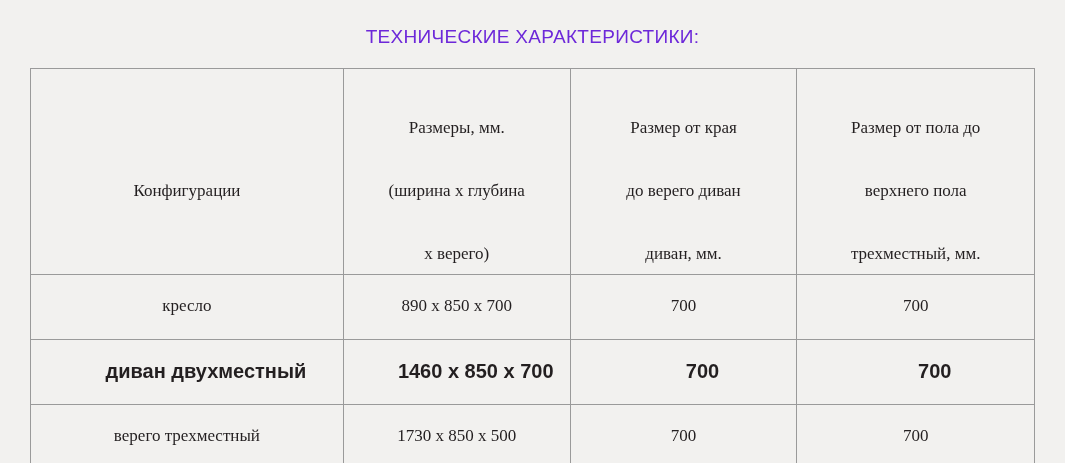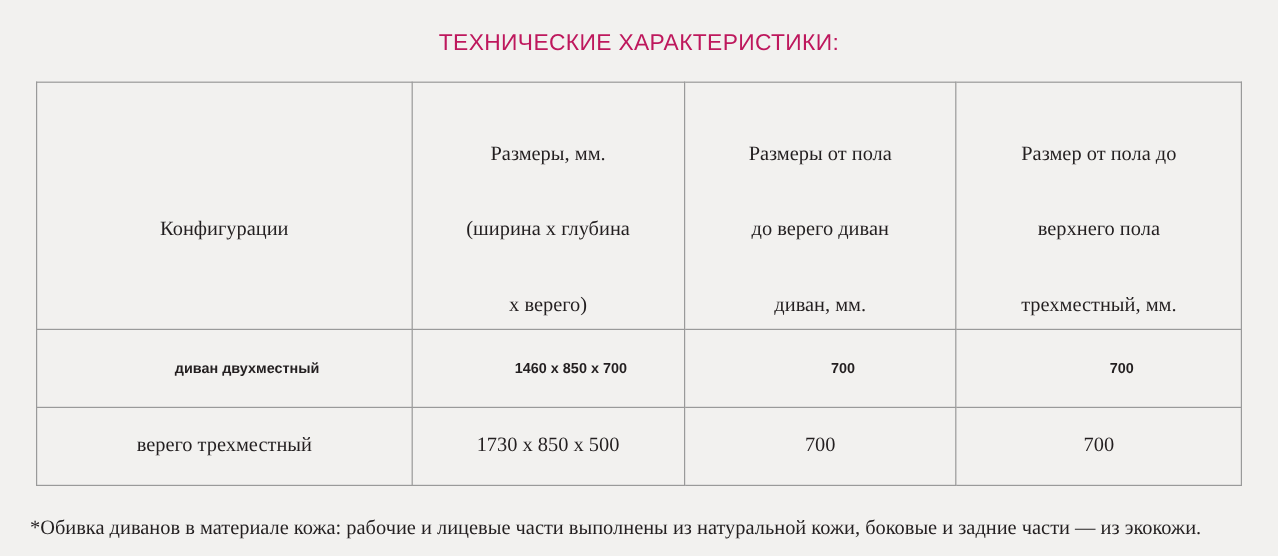--- a/index.html
+++ b/index.html
@@ -18,21 +18,21 @@
     width: 1065px;
     height: 463px;
     position: relative;
     box-sizing: border-box;
   }
   .title {
     text-align: center;
     font-family: "Liberation Sans", sans-serif;
     font-size: 19px;
     letter-spacing: 0.3px;
-    color: #be185d;
+    color: #6d28d9;
     padding-top: 26px;
     padding-bottom: 20px;
     font-weight: 400;
   }
   table.spec {
     border-collapse: collapse;
     width: 1005px;
     margin: 0 auto;
     table-layout: fixed;
     background: transparent;
@@ -50,21 +50,21 @@
   }
   table.spec thead th {
     height: 96px;
   }
   table.spec tbody td {
     height: 48px;
   }
   tr.highlight td {
     font-weight: bold;
     font-family: "Liberation Sans", sans-serif;
-    font-size: 12px;
+    font-size: 20px;
     padding-left: 48px;
   }
   .footnote {
     width: 1015px;
     margin: 0 auto;
     padding-top: 22px;
     font-size: 17px;
     line-height: 1.5;
     color: #231f20;
     text-align: left;
@@ -84,32 +84,38 @@
       <tr>
         <th style="width:27%">
           <span class="hdr-line">Конфигурации</span>
         </th>
         <th style="width:19%">
           <span class="hdr-line">Размеры, мм.</span>
           <span class="hdr-line">(ширина х глубина</span>
           <span class="hdr-line">х верего)</span>
         </th>
         <th style="width:19%">
-          <span class="hdr-line">Размеры от пола</span>
+          <span class="hdr-line">Размер от края</span>
           <span class="hdr-line">до верего диван</span>
           <span class="hdr-line">диван, мм.</span>
         </th>
         <th style="width:20%">
           <span class="hdr-line">Размер от пола до</span>
           <span class="hdr-line">верхнего пола</span>
           <span class="hdr-line">трехместный, мм.</span>
         </th>
       </tr>
     </thead>
     <tbody>
+      <tr>
+        <td>кресло</td>
+        <td>890 х 850 х 700</td>
+        <td>700</td>
+        <td>700</td>
+      </tr>
       <tr class="highlight">
         <td>диван двухместный</td>
         <td>1460 х 850 х 700</td>
         <td>700</td>
         <td>700</td>
       </tr>
       <tr>
         <td>верего трехместный</td>
         <td>1730 х 850 х 500</td>
         <td>700</td>

